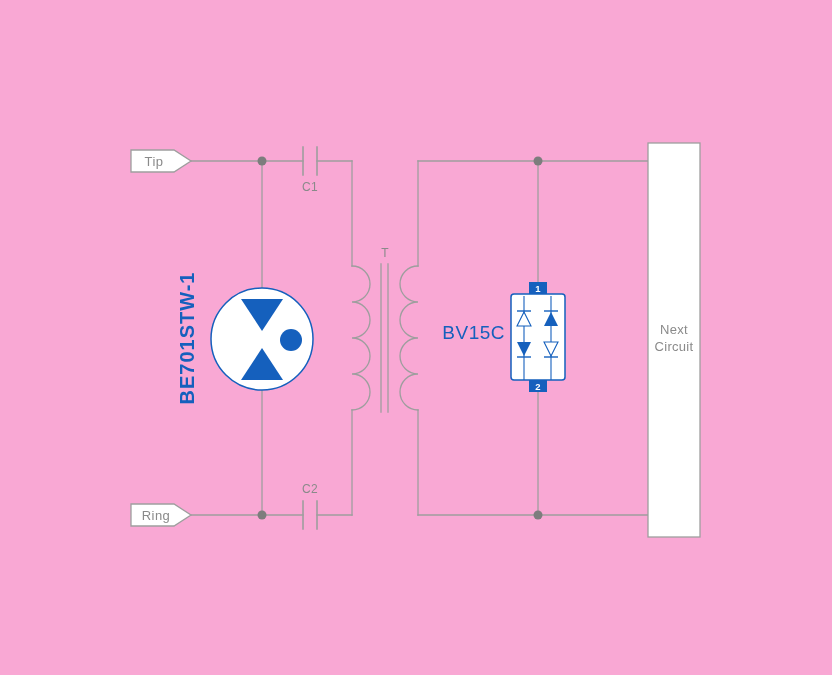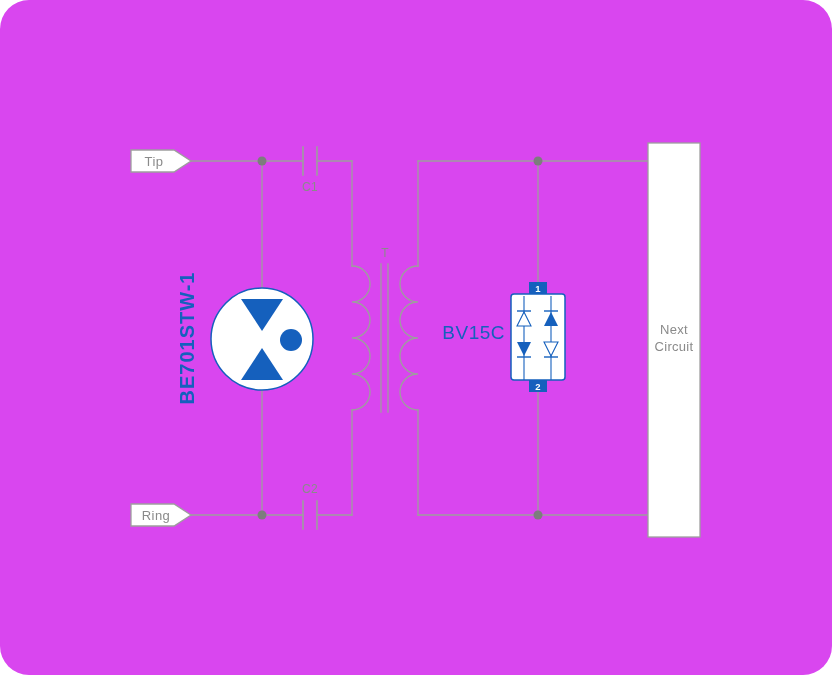--- a/index.html
+++ b/index.html
@@ -1,17 +1,17 @@
 <!DOCTYPE html>
 <html><head>
 <meta charset="utf-8">
 <style>
   html,body{margin:0;padding:0;background:#ffffff;}
-  .stage{position:relative;width:832px;height:675px;background:#d946ef;overflow:hidden;
-         font-family:"Liberation Sans", sans-serif;border-radius:29px;}
+  .stage{position:relative;width:832px;height:675px;background:#f9a8d4;overflow:hidden;
+         font-family:"Liberation Sans", sans-serif;}
   svg{position:absolute;left:0;top:0;}
   text{font-family:"Liberation Sans", sans-serif;}
   .lbl{font-size:13px;letter-spacing:0.4px;}
   .lbl-sm{font-size:12px;letter-spacing:0.3px;}
   .lbl-next{font-size:13px;letter-spacing:0.3px;}
   .lbl-part-v{font-size:20px;font-weight:600;letter-spacing:1px;}
   .lbl-part{font-size:19px;font-weight:400;letter-spacing:0.5px;}
   .pin-num{font-size:9.5px;font-weight:700;fill:#ffffff;}
 </style>
 </head>

